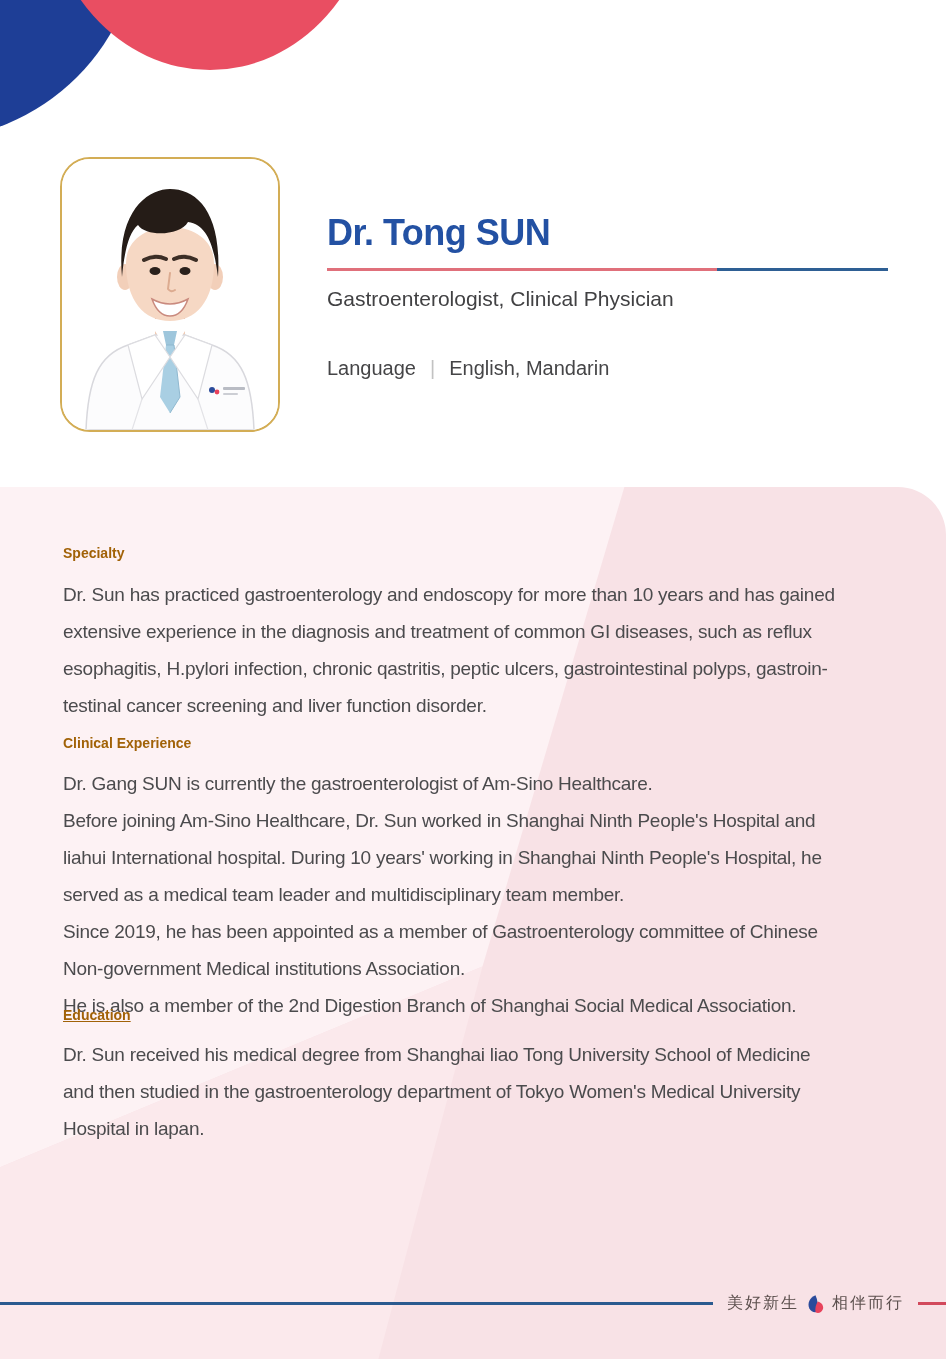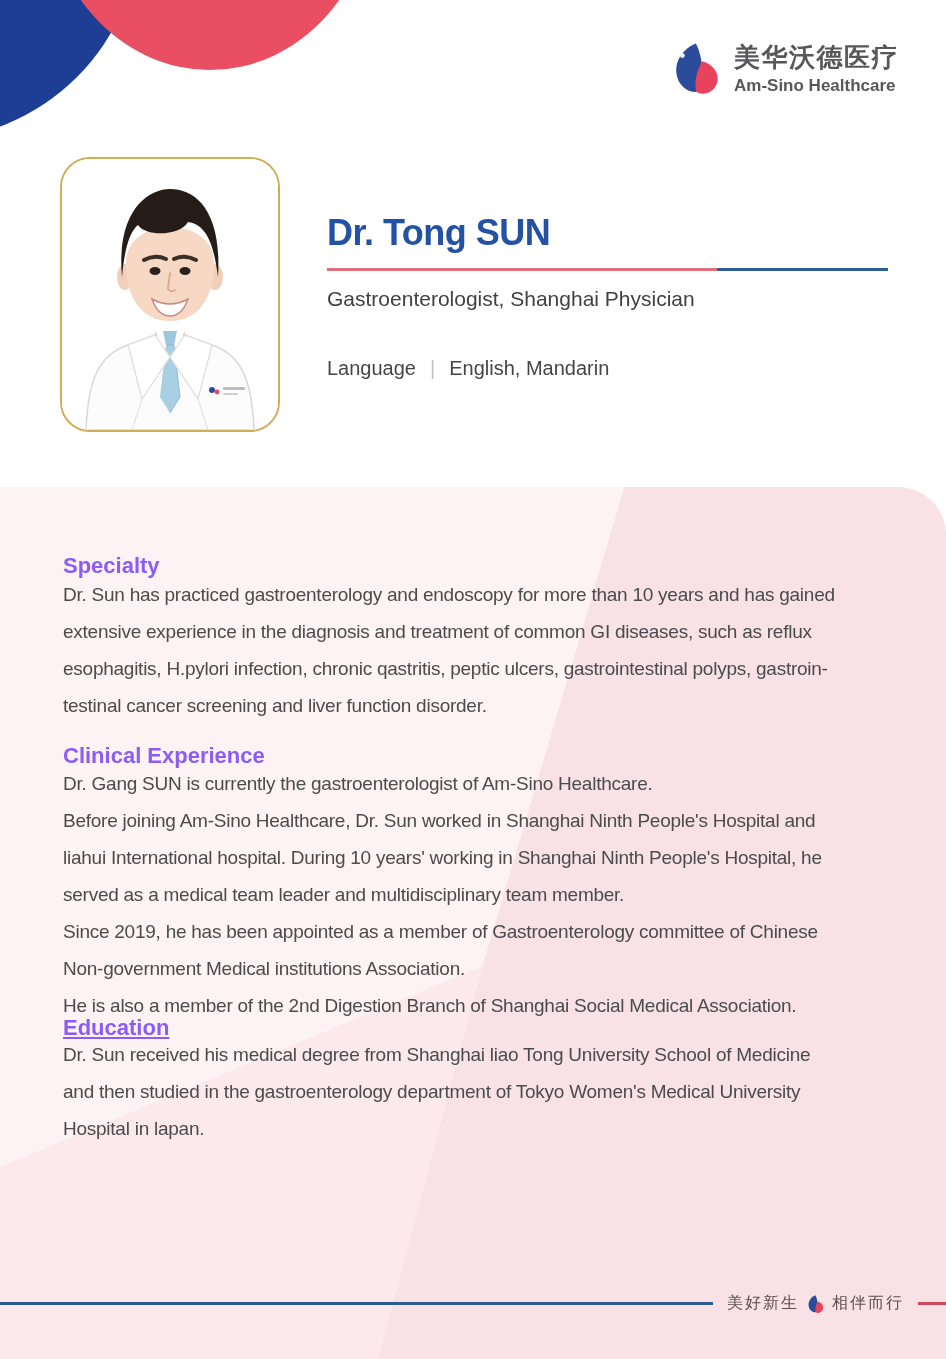--- a/index.html
+++ b/index.html
@@ -33,21 +33,21 @@
   .language-row{left:327px;top:357px;font-size:20px;color:#454547;white-space:nowrap;text-align:center;}
   .language-row .sep{color:#c2c2c2;margin:0 14px;font-weight:300;}
 
   
   .pink-section{left:0;top:487px;width:946px;height:872px;background:#f8e2e6;border-top-right-radius:48px;overflow:hidden;}
   .pink-light{position:absolute;left:0;top:0;width:100%;height:100%;
     background:#fdf2f4;clip-path:polygon(0 0,66% 0,51% 55%,0 78%);}
   .pink-mid{position:absolute;left:0;top:0;width:100%;height:100%;
     background:#fbe9ec;clip-path:polygon(0 78%,51% 55%,40% 100%,0 100%);}
 
-  .section-heading{font-size:22px;font-weight:700;color:#8b5cf6;white-space:nowrap;margin-top:8px;}
+  .section-heading{font-size:14px;font-weight:700;color:#a16207;white-space:nowrap;}
   .para{font-size:19px;line-height:37px;color:#4b4b4d;letter-spacing:-0.25px;white-space:pre;}
   .h-specialty{left:63px;top:545px;}
   .p-specialty{left:63px;top:576px;}
   .h-clinical{left:63px;top:735px;text-align:right;}
   .p-clinical{left:63px;top:765px;}
   .h-education{left:63px;top:1007px;text-decoration:underline;}
   .p-education{left:63px;top:1036px;}
 
   
   .footer-row{left:0;top:1290px;width:946px;height:26px;display:flex;align-items:center;}
@@ -59,29 +59,20 @@
   .footer-petals{width:17px;height:19px;margin:2px 8px 0 8px;}
 </style>
 </head>
 <body>
 
 <div class="page">
 
   <div class="abs decor-blue"></div>
   <div class="abs decor-red"></div>
 
-  <div class="abs logo-group">
-    <svg class="logo-petals" viewBox="0 0 60 66">
-      <path d="M30,0 C10,8 0,28 8,46 C14,58 28,64 36,58 C40,38 38,16 30,0 Z" fill="#2b4b9b"></path>
-      <circle cx="13" cy="15" r="3" fill="#ffffff"></circle>
-      <path d="M38,22 C52,26 60,38 56,50 C52,62 38,66 30,60 C28,46 31,33 38,22 Z" fill="#e8425c"></path>
-    </svg>
-    <div class="logo-cn">美华沃德医疗</div>
-    <div class="logo-en">Am-Sino Healthcare</div>
-  </div>
 
   <div class="abs photo-frame">
     <svg width="216" height="271" viewBox="0 0 216 271">
       <rect width="216" height="271" fill="#ffffff"></rect>
 
       <path d="M93,148 h30 v34 h-30 z" fill="#f0cbb4"></path>
       <path d="M93,150 q15,14 30,0 v12 q-15,10 -30,0 z" fill="#e2b49c"></path>
 
       <path d="M24,271 C26,222 36,196 66,186 L93,176 L123,176 L150,186 C180,196 190,222 192,271 Z" fill="#fcfcfd" stroke="#d8d8dd" stroke-width="1.5"></path>
 
@@ -116,21 +107,21 @@
 
       <path d="M90,140 Q108,150 126,140 Q120,157 108,157 Q96,157 90,140 Z" fill="#ffffff" stroke="#c98a7e" stroke-width="1.5"></path>
     </svg>
   </div>
 
   <div class="abs doctor-name">Dr. Tong SUN</div>
   <div class="abs name-divider">
     <div class="seg-red"></div>
     <div class="seg-blue"></div>
   </div>
-  <div class="abs doctor-title">Gastroenterologist, Shanghai Physician</div>
+  <div class="abs doctor-title">Gastroenterologist, Clinical Physician</div>
   <div class="abs language-row"><span>Language</span><span class="sep">|</span><span>English, Mandarin</span></div>
 
   <div class="abs pink-section">
     <div class="pink-light"></div>
     <div class="pink-mid"></div>
   </div>
 
   <div class="abs section-heading h-specialty">Specialty</div>
   <div class="abs para p-specialty">Dr. Sun has practiced gastroenterology and endoscopy for more than 10 years and has gained
 extensive experience in the diagnosis and treatment of common GI diseases, such as reflux

